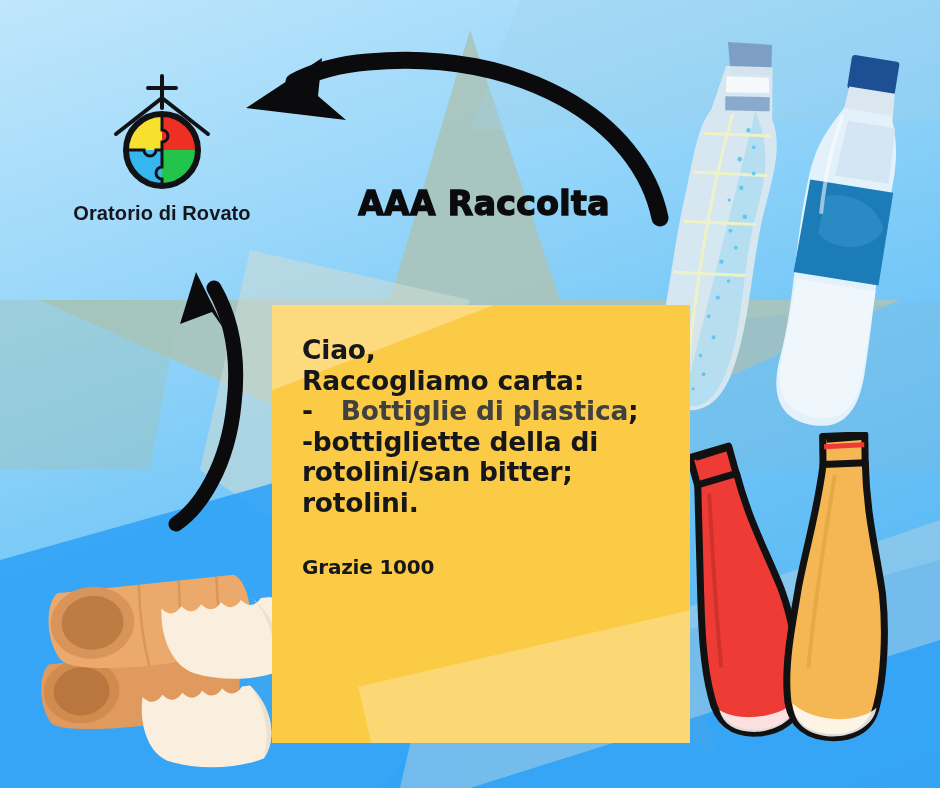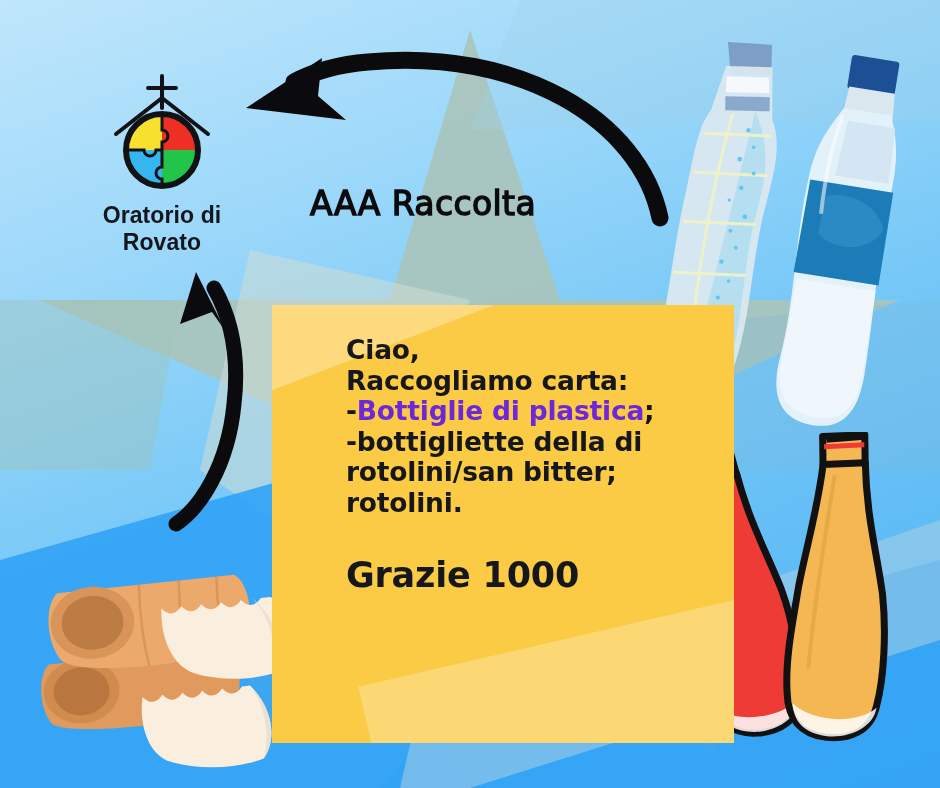--- a/index.html
+++ b/index.html
@@ -28,53 +28,52 @@
   .logo-block {
     position: absolute;
     left: 62px;
     top: 68px;
     width: 200px;
     text-align: center;
   }
   .logo-mark { width: 120px; height: 130px; display: block; margin: 0 auto; }
   .logo-caption {
     margin-top: 4px;
-    font-size: 23px;
+    font-size: 20px;
     font-weight: 700;
     color: #14161c;
     letter-spacing: .1px;
     font-family: "Liberation Sans", sans-serif;
   }
   
   .headline {
     position: absolute;
     left: 258px;
     top: 182px;
     width: 400px;
-    text-align: left;
+    text-align: center;
     color: #0b0b0d;
     font-family: "DejaVu Sans", sans-serif;
-    font-weight: 400;
+    font-weight: 700;
     font-size: 33px;
     line-height: 1.33;
     letter-spacing: .4px;
     -webkit-text-stroke: 1.4px #0b0b0d;
   }
   .headline .l1 { display: block; padding-left: 52px; }
   .headline .l2 { display: block; padding-left: 4px; }
   
   .card {
     position: absolute;
     left: 272px;
     top: 305px;
     width: 418px;
     height: 438px;
     background: #fbcb45;
     overflow: hidden;
-    padding-left: 44px;
   }
   .card-streak {
     position: absolute;
     left: -120px;
     top: -40px;
     width: 430px;
     height: 160px;
     background: rgba(255,255,255,0.30);
     transform: rotate(-21deg);
     transform-origin: left top;
@@ -93,30 +92,30 @@
     position: relative;
     z-index: 3;
     padding: 30px 0 0 30px;
     color: #16171b;
     font-family: "DejaVu Sans", sans-serif;
     font-weight: 700;
     font-size: 26.5px;
     line-height: 1.155;
     letter-spacing: -0.2px;
   }
-  .card-text .hl { color: #6d28d9; }
+  .card-text .hl { color: #404040; margin-left: 28px; }
   .card-thanks {
     position: relative;
     z-index: 3;
     margin-top: 36px;
     padding-left: 30px;
     color: #16171b;
     font-family: "DejaVu Sans", sans-serif;
     font-weight: 700;
-    font-size: 35px;
+    font-size: 20px;
     letter-spacing: -0.2px;
   }
   
   .water-bottles {
     position: absolute;
     left: 636px;
     top: 18px;
     width: 312px;
     height: 430px;
   }

